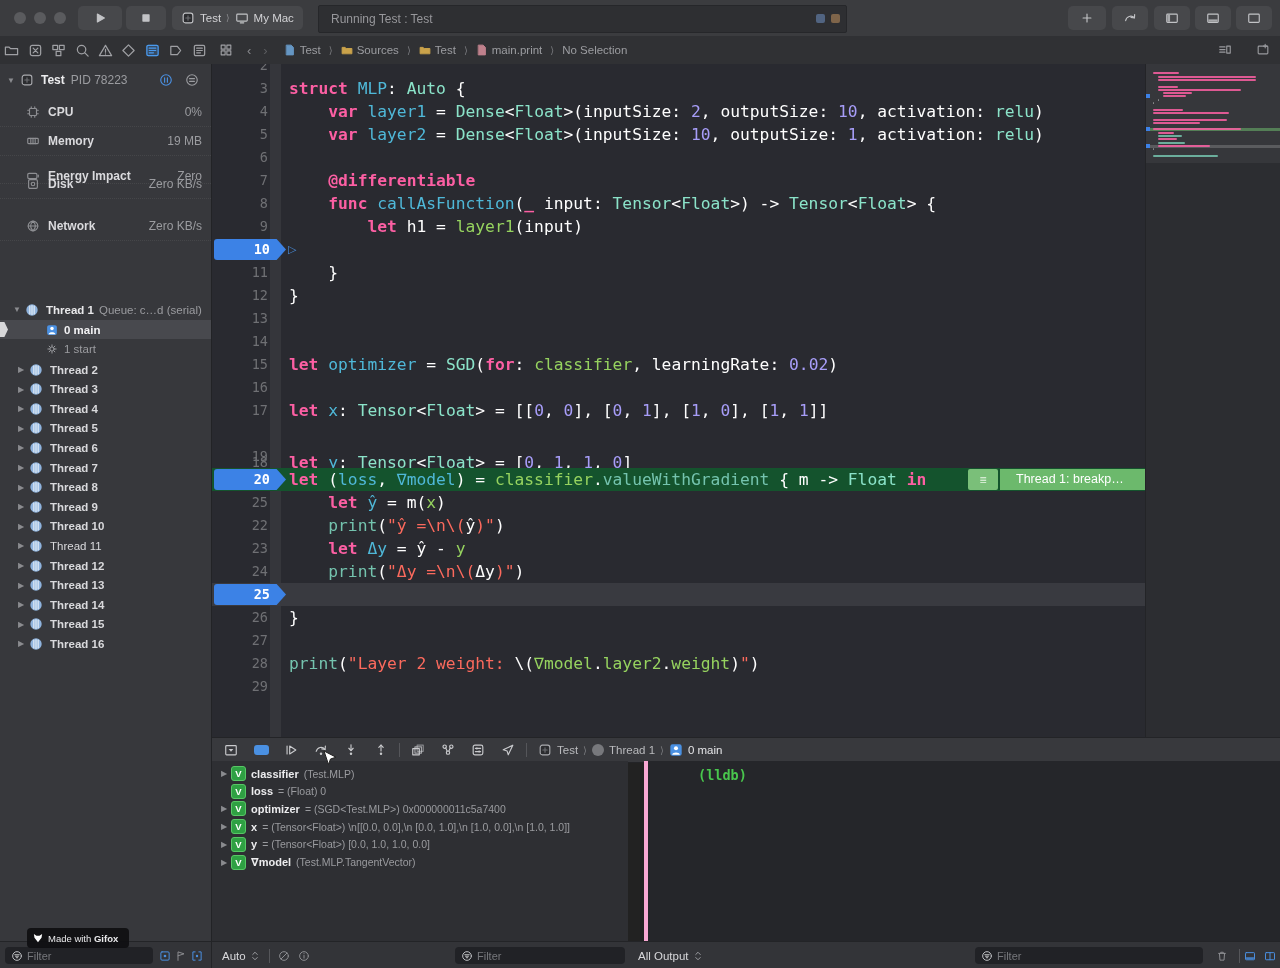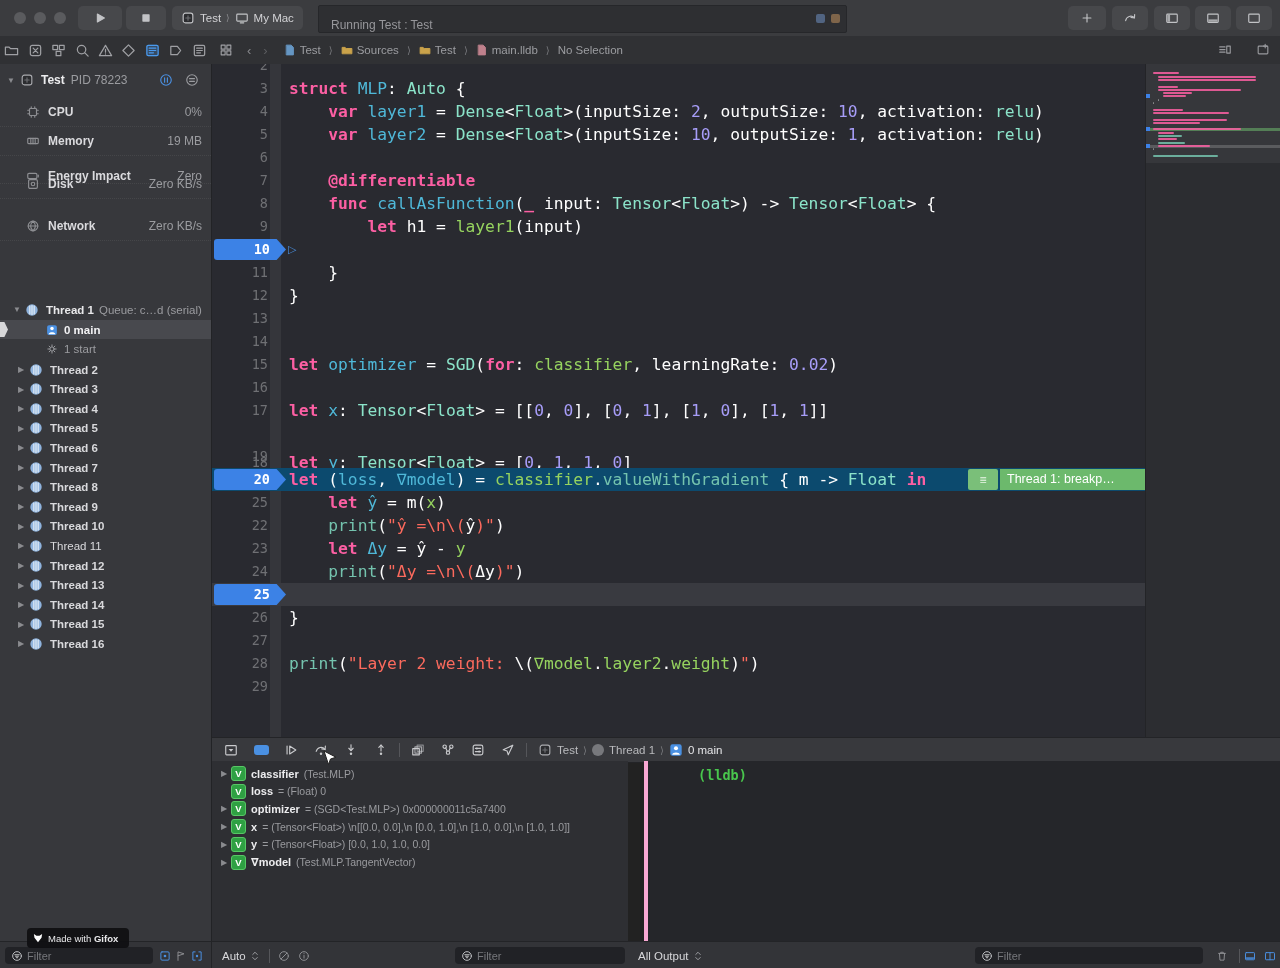--- a/index.html
+++ b/index.html
@@ -8,21 +8,21 @@
        -webkit-font-smoothing:antialiased;color:#d8d8db;}
   .abs{position:absolute;}
   .ico{display:inline-flex;align-items:center;justify-content:center;color:#c2c3c6;}
   .ico svg{display:block;}
 
   
   #titlebar{left:0;top:0;width:1280px;height:36px;background:#3b3c3f;border-bottom:1px solid #28282b;}
   .tlight{width:12px;height:12px;border-radius:50%;background:#5a5b5e;top:12px;}
   .tbtn{height:24px;top:6px;background:#47484b;border-radius:5px;display:flex;align-items:center;justify-content:center;color:#c0c1c4;}
   #scheme{left:172px;top:6px;height:24px;background:#47484b;border-radius:5px;display:flex;align-items:center;gap:5px;padding:0 9px;font-size:11.5px;color:#d2d2d5;}
-  #activity{left:318px;top:5px;width:527px;height:26px;background:#2e2f32;border:1px solid #26272a;border-radius:2px;display:flex;align-items:flex-end;}
+  #activity{left:318px;top:5px;width:527px;height:26px;background:#2e2f32;border:1px solid #26272a;border-radius:2px;display:flex;align-items:center;}
   #activity .txt{margin-left:12px;font-size:12px;color:#97979b;}
   .mini-dot{width:9px;height:9px;border-radius:2px;opacity:.55;}
 
   
   #jumpbar{left:0;top:36px;width:1280px;height:28px;background:#303134;border-bottom:1px solid #232427;display:flex;align-items:center;}
   .navtab{width:23px;height:22px;display:flex;align-items:center;justify-content:center;color:#9fa0a4;}
   .navtab.active{color:#4a9aee;}
   .crumb{font-size:11.5px;color:#9c9da1;display:flex;align-items:center;gap:4px;}
   .crumb-sep{color:#77787c;margin:0 4px;font-size:10px;}
 
@@ -33,38 +33,38 @@
   .gauge-label{font-size:12px;font-weight:700;color:#dadadd;margin-left:8px;}
   .gauge-val{position:absolute;right:9px;font-size:12px;color:#9b9ca0;}
   .disc{width:10px;text-align:center;color:#8a8b8f;font-size:8px;}
   #frame-sel{background:#48494e;}
   #frame-tag{left:0;top:2px;width:8px;height:15px;background:#d8d8da;clip-path:polygon(0 0,55% 0,100% 50%,55% 100%,0 100%);}
 
   
   #editor{left:212px;top:64px;width:933px;height:673px;background:#292a30;overflow:hidden;}
   #fold-ribbon{left:58px;top:0;width:11px;height:673px;background:#35363b;}
   .code-row{position:absolute;left:0;width:933px;height:23px;}
-  .row-exec{background:#0c4a6e;}
+  .row-exec{background:#14532d;}
   .row-sel{background:#393a40;}
   .lnum{position:absolute;left:0;width:56px;text-align:right;font-family:"DejaVu Sans Mono","Liberation Mono",monospace;font-size:13.5px;color:#6f7074;line-height:23px;}
   .bp-badge{position:absolute;left:2px;top:1px;width:72px;height:21px;background:#3c82e6;clip-path:polygon(0 0,87% 0,100% 50%,87% 100%,0 100%);border-radius:3px;}
   .bp-badge span{position:absolute;right:16px;width:100%;text-align:right;font-family:"DejaVu Sans Mono","Liberation Mono",monospace;font-size:13.5px;font-weight:700;color:#fff;line-height:21px;}
   .exec-ptr{position:absolute;left:76px;top:1px;color:#4a90e2;font-size:11px;line-height:21px;}
   .code-text{position:absolute;left:77px;top:0;white-space:pre;font-family:"DejaVu Sans Mono","Liberation Mono",monospace;font-size:16.3px;line-height:23px;font-weight:500;}
   .tk-k{color:#fc5fa3;font-weight:700;}
   .tk-t{color:#8be3c9;}
   .tk-f{color:#74c3ae;}
   .tk-d{color:#4fb8d8;}
   .tk-g{color:#96d35f;}
   .tk-n{color:#a79df8;}
   .tk-s{color:#fc6a5d;}
   .tk-p{color:#fefefe;}
   #bp-annotation{position:absolute;top:405px;left:756px;height:21px;display:flex;}
   #bp-annotation .chip{width:30px;height:21px;background:#7abf79;border-radius:2px;color:#eaf5e9;font-size:12px;display:flex;align-items:center;justify-content:center;}
-  #bp-annotation .label{width:142px;height:21px;background:#6cb96c;margin-left:2px;color:#fff;font-size:12.5px;line-height:21px;padding-left:7px;white-space:nowrap;overflow:hidden;}
+  #bp-annotation .label{width:142px;height:21px;background:#6cb96c;margin-left:2px;color:#fff;font-size:12.5px;line-height:21px;padding-left:16px;white-space:nowrap;overflow:hidden;}
 
   
   #minimap{left:1145px;top:64px;width:135px;height:673px;background:#2c2d31;border-left:1px solid #232427;overflow:hidden;}
   #minimap-viewport{position:absolute;left:0;top:0;width:135px;height:99px;background:rgba(255,255,255,0.05);}
   .mm-bar{position:absolute;height:2px;border-radius:1px;opacity:.85;}
   .mm-full{position:absolute;left:0;width:135px;height:3px;}
   .mm-tick{position:absolute;left:0;width:4px;height:4px;background:#3d82e8;}
 
   
   #debugbar{left:212px;top:737px;width:1068px;height:24px;background:#38393d;border-top:1px solid #232427;border-bottom:1px solid #232427;display:flex;align-items:center;}
@@ -266,21 +266,21 @@
           <path d="M1.5 12.5v-8h4L7 6h7.5v6.5z" fill="currentColor"></path>
         </svg>
       </span>
     <span>Test</span>
       <span class="crumb-sep">⟩</span>
     <span class="ico" style="color:#d98f9c">
         <svg width="12" height="12" viewBox="0 0 16 16" fill="none" stroke="currentColor" stroke-width="1.3" stroke-linecap="round" stroke-linejoin="round">
           <path d="M3.5 1.5h6l3 3v10h-9z" fill="currentColor" opacity=".85"></path>
         </svg>
       </span>
-    <span>main.lldb</span>
+    <span>main.print</span>
       <span class="crumb-sep">⟩</span>
     <span>No Selection</span>
   </div>
   <span class="ico" style="position:absolute;left:1218px;color:#98999d">
       <svg width="14" height="14" viewBox="0 0 16 16" fill="none" stroke="currentColor" stroke-width="1.3" stroke-linecap="round" stroke-linejoin="round">
         <path d="M2 4.5h6M2 7.5h6M2 10.5h6"></path>
         <rect x="10" y="3.5" width="4" height="8"></rect>
       </svg>
     </span>
   <span class="ico" style="position:absolute;left:1256px;color:#98999d">

